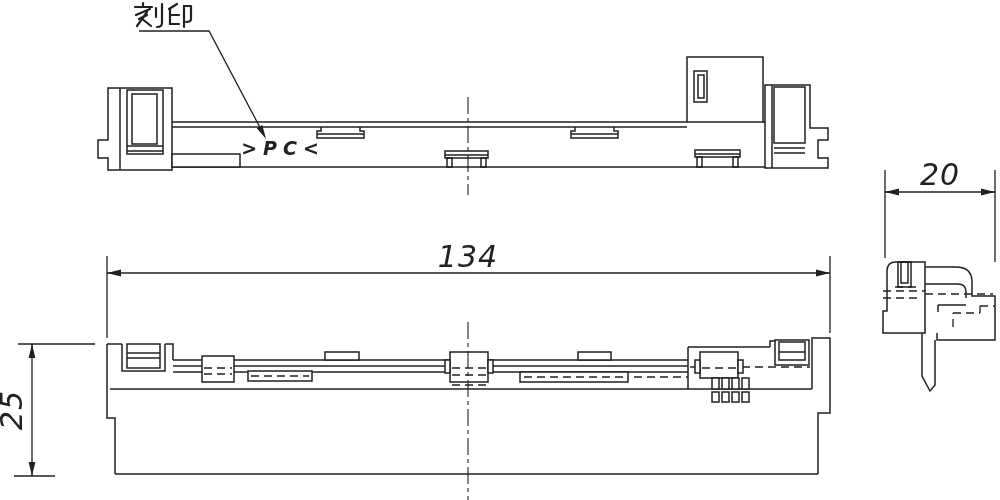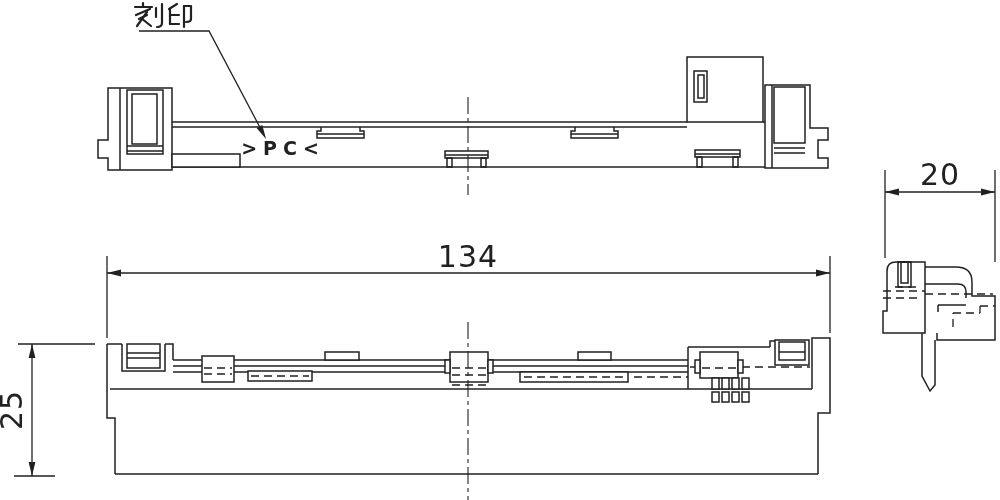--- a/index.html
+++ b/index.html
@@ -1,18 +1,18 @@
 <!DOCTYPE html>
 <html><head>
 <meta charset="utf-8">
 <style>
   html, body { margin: 0; padding: 0; background: #ffffff; }
   .sheet {
     width: 1000px; height: 500px; background: #ffffff;
-    position: relative; overflow: hidden;
+    position: relative; overflow: hidden; font-style: italic;
   }
   svg { display: block; }
   .ln   { fill: none; stroke-width: 1.5; }
   .thin { fill: none; stroke-width: 1.3; }
   .occ  { fill: #ffffff; stroke-width: 1.5; }
   .hid  { fill: none; stroke-width: 1.3; stroke-dasharray: 8 5; }
   .ctr  { fill: none; stroke-width: 1.1; stroke-dasharray: 17 4 4 4; }
   .arr  { fill: #212121; stroke: none; }
   .txt  { font-family: "DejaVu Sans", sans-serif; fill: #212121; stroke: none; }
   .txt-dim  { font-size: 30px; letter-spacing: 1px; }

